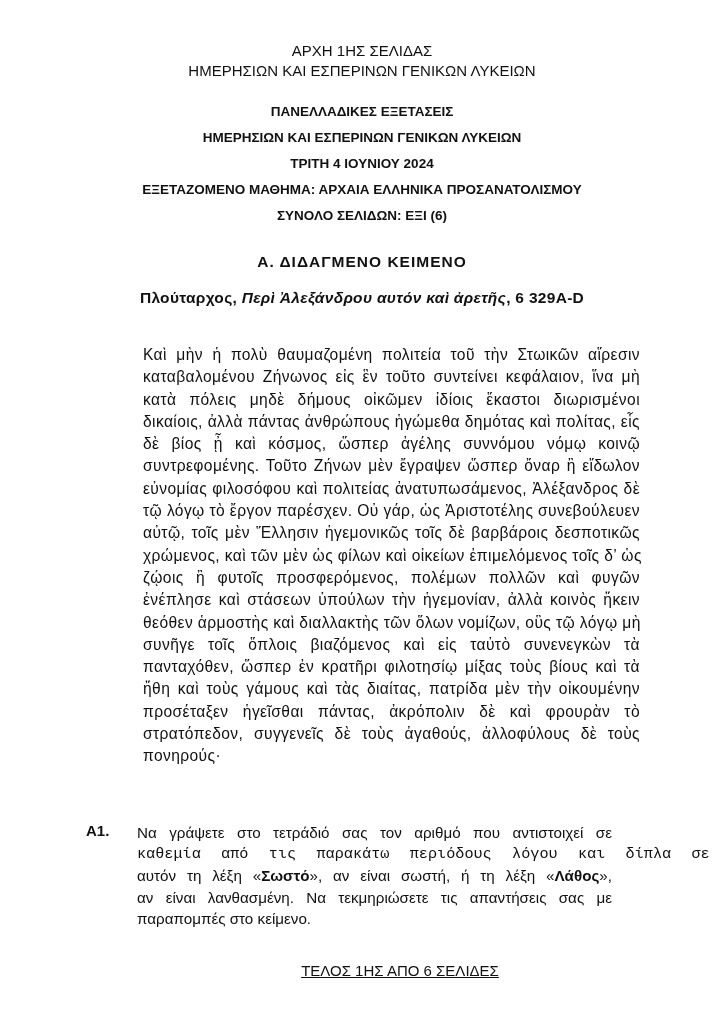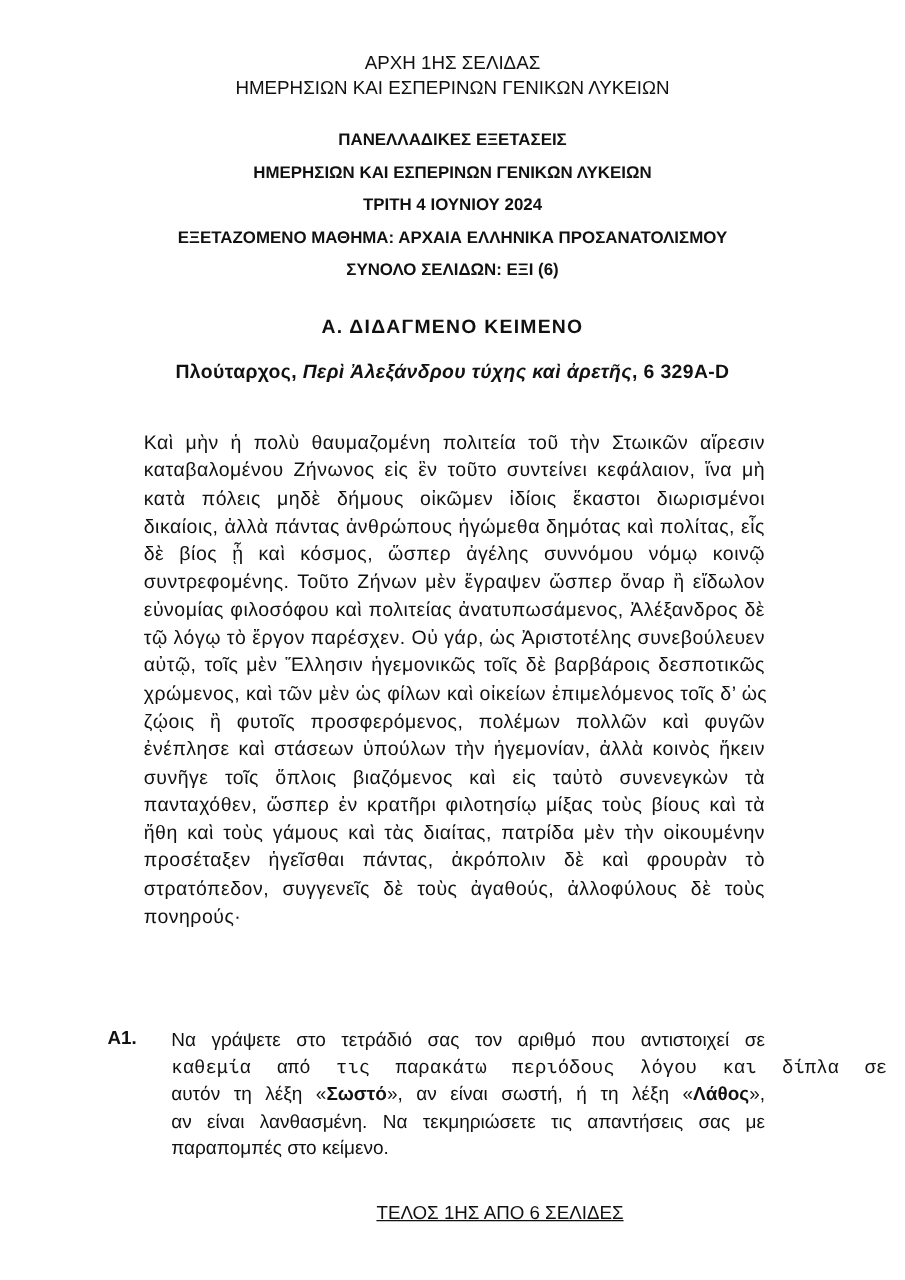--- a/index.html
+++ b/index.html
@@ -10,21 +10,21 @@
   .center { text-align: center; }
   .top-header { position: absolute; top: 41px; left: 0; width: 724px; font-size: 15px; line-height: 20px; }
   .exam-header { position: absolute; top: 99px; left: 0; width: 724px; font-size: 13.5px; font-weight: bold; line-height: 26px; }
   .section-title { position: absolute; top: 253px; left: 0; width: 724px; font-size: 15.5px; font-weight: bold; letter-spacing: 1px; }
   .source { position: absolute; top: 289px; left: 0; width: 724px; font-size: 15.5px; font-weight: bold; letter-spacing: 0.3px; }
   .source i { font-style: italic; }
   .passage {
     position: absolute; top: 344px; left: 115px; width: 497px;
     font-size: 15.6px; line-height: 22.3px; text-align: justify; letter-spacing: 0.4px;
   }
-  .passage .line { display: block; text-align: justify; text-align-last: justify; white-space: nowrap; height: 22.3px; }
+  .passage .line { display: block; text-align: justify; text-align-last: justify; white-space: nowrap; height: 22.3px; margin-left: 28px; }
   .passage .line.last { text-align-last: left; }
   .question { position: absolute; top: 822px; left: 86px; width: 526px; }
   .q-label { position: absolute; left: 0; top: 0; font-weight: bold; font-size: 15px; }
   .q-text { position: absolute; left: 51px; top: 0; width: 475px; font-size: 15.2px; line-height: 21.5px; }
   .q-text .line { display: block; text-align-last: justify; white-space: nowrap; height: 21.5px; }
   .q-text .line.last { text-align-last: left; }
   .q-text b { font-weight: bold; }
   .footer { position: absolute; top: 962px; left: 0; width: 724px; font-size: 15px; text-decoration: underline; padding-left: 38px; }
 </style>
 </head>
@@ -39,36 +39,37 @@
   <div>ΠΑΝΕΛΛΑΔΙΚΕΣ ΕΞΕΤΑΣΕΙΣ</div>
   <div>ΗΜΕΡΗΣΙΩΝ ΚΑΙ ΕΣΠΕΡΙΝΩΝ ΓΕΝΙΚΩΝ ΛΥΚΕΙΩΝ</div>
   <div>ΤΡΙΤΗ 4 ΙΟΥΝΙΟΥ 2024</div>
   <div>ΕΞΕΤΑΖΟΜΕΝΟ ΜΑΘΗΜΑ: ΑΡΧΑΙΑ ΕΛΛΗΝΙΚΑ ΠΡΟΣΑΝΑΤΟΛΙΣΜΟΥ</div>
   <div>ΣΥΝΟΛΟ ΣΕΛΙΔΩΝ: ΕΞΙ (6)</div>
 </div>
 
 <div class="section-title center">Α. ΔΙΔΑΓΜΕΝΟ ΚΕΙΜΕΝΟ</div>
 
 <div class="source center">
-  <span>Πλούταρχος, </span><i>Περὶ Ἀλεξάνδρου τύχης καὶ ἀρετῆς</i><span>, 6 329A-D</span>
+  <span>Πλούταρχος, </span><i>Περὶ Ἀλεξάνδρου αυτόν καὶ ἀρετῆς</i><span>, 6 329A-D</span>
 </div>
 
 <div class="passage">
   <span class="line" style="display: block; word-spacing: 4.69618px;">Καὶ μὴν ἡ πολὺ θαυμαζομένη πολιτεία τοῦ τὴν Στωικῶν αἵρεσιν</span>
   <span class="line" style="display: block; word-spacing: 3.10352px;">καταβαλομένου Ζήνωνος εἰς ἓν τοῦτο συντείνει κεφάλαιον, ἵνα μὴ</span>
   <span class="line" style="display: block; word-spacing: 8.27679px;">κατὰ πόλεις μηδὲ δήμους οἰκῶμεν ἰδίοις ἕκαστοι διωρισμένοι</span>
   <span class="line" style="display: block; word-spacing: 0.125px;">δικαίοις, ἀλλὰ πάντας ἀνθρώπους ἡγώμεθα δημότας καὶ πολίτας, εἷς</span>
   <span class="line" style="display: block; word-spacing: 7.32292px;">δὲ βίος ᾖ καὶ κόσμος, ὥσπερ ἀγέλης συννόμου νόμῳ κοινῷ</span>
   <span class="line" style="display: block; word-spacing: 1.72656px;">συντρεφομένης. Τοῦτο Ζήνων μὲν ἔγραψεν ὥσπερ ὄναρ ἢ εἴδωλον</span>
   <span class="line" style="display: block; word-spacing: 0.411458px;">εὐνομίας φιλοσόφου καὶ πολιτείας ἀνατυπωσάμενος, Ἀλέξανδρος δὲ</span>
   <span class="line" style="display: block; word-spacing: 0.0190972px;">τῷ λόγῳ τὸ ἔργον παρέσχεν. Οὐ γάρ, ὡς Ἀριστοτέλης συνεβούλευεν</span>
   <span class="line" style="display: block; word-spacing: 1.57617px;">αὐτῷ, τοῖς μὲν Ἕλλησιν ἡγεμονικῶς τοῖς δὲ βαρβάροις δεσποτικῶς</span>
   <span class="line" style="display: block; word-spacing: 0px;">χρώμενος, καὶ τῶν μὲν ὡς φίλων καὶ οἰκείων ἐπιμελόμενος τοῖς δ’ ὡς</span>
   <span class="line" style="display: block; word-spacing: 7.58259px;">ζῴοις ἢ φυτοῖς προσφερόμενος, πολέμων πολλῶν καὶ φυγῶν</span>
   <span class="line" style="display: block; word-spacing: 2.4082px;">ἐνέπλησε καὶ στάσεων ὑπούλων τὴν ἡγεμονίαν, ἀλλὰ κοινὸς ἥκειν</span>
+  <span class="line" style="display: block; word-spacing: 0px;">θεόθεν ἁρμοστὴς καὶ διαλλακτὴς τῶν ὅλων νομίζων, οὓς τῷ λόγῳ μὴ</span>
   <span class="line" style="display: block; word-spacing: 8.41602px;">συνῆγε τοῖς ὅπλοις βιαζόμενος καὶ εἰς ταὐτὸ συνενεγκὼν τὰ</span>
   <span class="line" style="display: block; word-spacing: 2.49306px;">πανταχόθεν, ὥσπερ ἐν κρατῆρι φιλοτησίῳ μίξας τοὺς βίους καὶ τὰ</span>
   <span class="line" style="display: block; word-spacing: 2.775px;">ἤθη καὶ τοὺς γάμους καὶ τὰς διαίτας, πατρίδα μὲν τὴν οἰκουμένην</span>
   <span class="line" style="display: block; word-spacing: 9.53795px;">προσέταξεν ἡγεῖσθαι πάντας, ἀκρόπολιν δὲ καὶ φρουρὰν τὸ</span>
   <span class="line" style="display: block; word-spacing: 5.92634px;">στρατόπεδον, συγγενεῖς δὲ τοὺς ἀγαθούς, ἀλλοφύλους δὲ τοὺς</span>
   <span class="line last">πονηρούς·</span>
 </div>
 
 <div class="question">
   <span class="q-label">Α1.</span>

